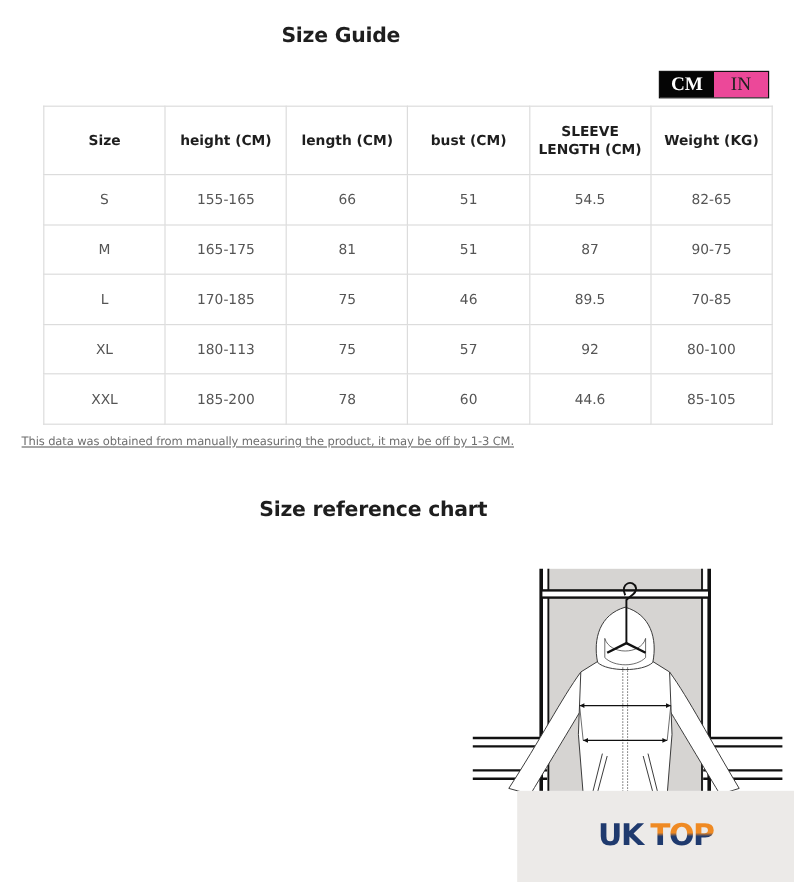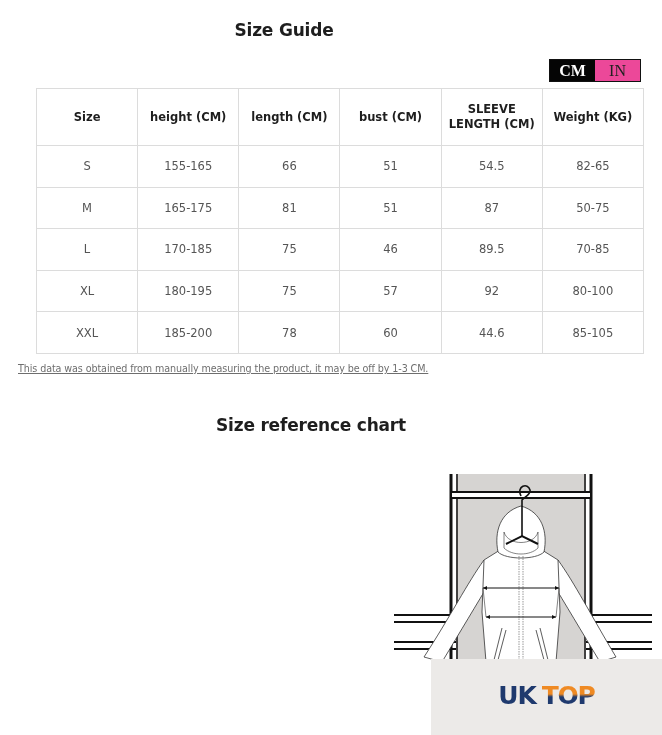--- a/index.html
+++ b/index.html
@@ -94,33 +94,33 @@
       <td>51</td>
       <td>54.5</td>
       <td>82-65</td>
     </tr>
     <tr>
       <td>M</td>
       <td>165-175</td>
       <td>81</td>
       <td>51</td>
       <td>87</td>
-      <td>50-75</td>
+      <td>90-75</td>
     </tr>
     <tr>
       <td>L</td>
       <td>170-185</td>
       <td>75</td>
       <td>46</td>
       <td>89.5</td>
       <td>70-85</td>
     </tr>
     <tr>
       <td>XL</td>
-      <td>180-195</td>
+      <td>180-113</td>
       <td>75</td>
       <td>57</td>
       <td>92</td>
       <td>80-100</td>
     </tr>
     <tr>
       <td>XXL</td>
       <td>185-200</td>
       <td>78</td>
       <td>60</td>

